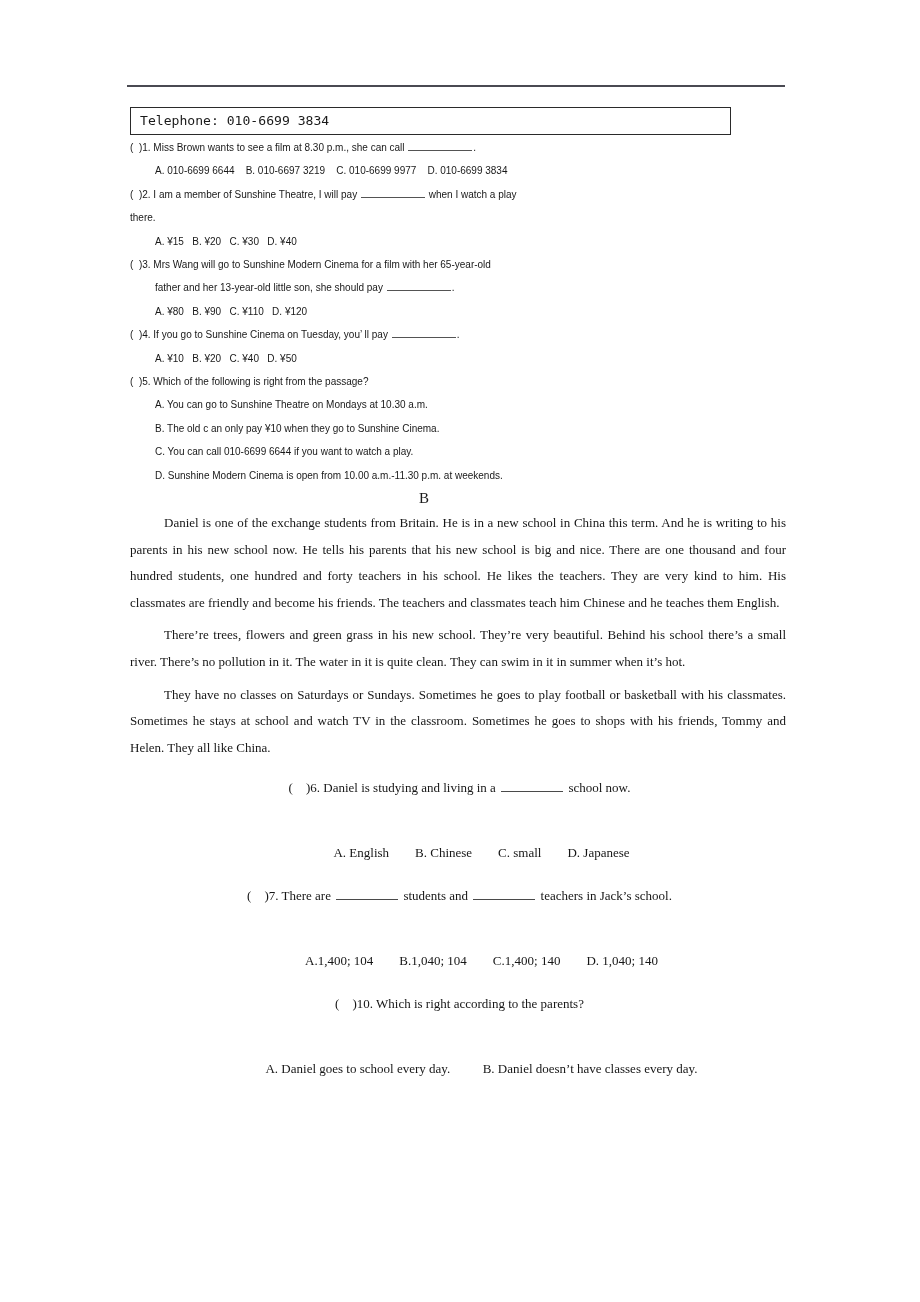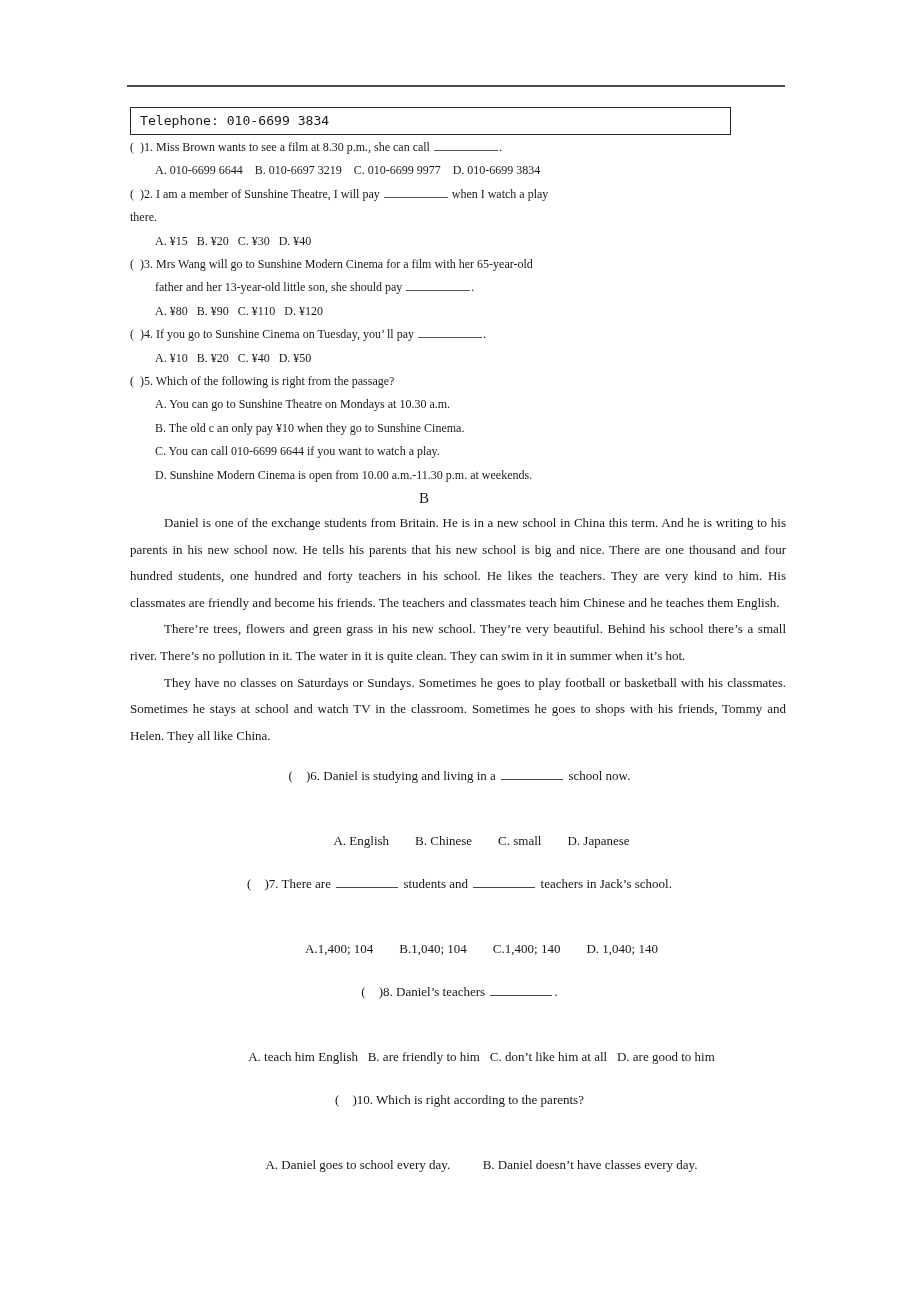--- a/index.html
+++ b/index.html
@@ -38,22 +38,22 @@
   
   .content {
     position: absolute;
     left: 130px;
     top: 107px;
     width: 656px;
   }
 
   
   .mono {
-    font-family: Liberation Serif, serif;
-    font-size: 12px;
+    font-family: Liberation Sans, sans-serif;
+    font-size: 10px;
     line-height: 23.4px;
     color: #181818;
     letter-spacing: 0px;
   }
 
   .tel-box {
     box-sizing: border-box;
     width: 601px;
     border: 1.3px solid #2a2a2a;
     padding: 3px 0 4px 9px;
@@ -103,20 +103,21 @@
   }
 
   .para {
     text-align: justify;
     text-justify: inter-word;
     line-height: 26.6px;
     margin: 0;
     text-indent: 34px;
   }
   .para + .para {
+    margin-top: 6px;
   }
   .para:last-of-type {
     text-align: justify;
   }
 
   .q-block {
     margin-top: 10px;
     text-align: center;
   }
   .q-stem {
@@ -188,24 +189,20 @@
       <div class="q-block">
         <div class="q-stem"><span>(</span><span class="paren-gap"></span><span>)6.</span><span> Daniel is studying and living in a </span><span class="blank-s"></span><span> school now.</span></div>
         <div class="q-opts">A. English  B. Chinese  C. small  D. Japanese</div>
       </div>
 
       <div class="q-block">
         <div class="q-stem"><span>(</span><span class="paren-gap"></span><span>)7.</span><span> There are </span><span class="blank-s"></span><span> students and </span><span class="blank-s"></span><span> teachers in Jack’s school.</span></div>
         <div class="q-opts">A.1,400; 104  B.1,040; 104  C.1,400; 140  D. 1,040; 140</div>
       </div>
 
-      <div class="q-block">
-        <div class="q-stem"><span>(</span><span class="paren-gap"></span><span>)8.</span><span> Daniel’s teachers </span><span class="blank-s"></span><span>.</span></div>
-        <div class="q-opts">A. teach him English  B. are friendly to him  C. don’t like him at all  D. are good to him</div>
-      </div>
 
 
       <div class="q-block">
         <div class="q-stem"><span>(</span><span class="paren-gap"></span><span>)10.</span><span> Which is right according to the parents?</span></div>
         <div class="q-opts">A. Daniel goes to school every day.   B. Daniel doesn’t have classes every day.</div>
       </div>
 
     </div>
   </div>
 </div>

